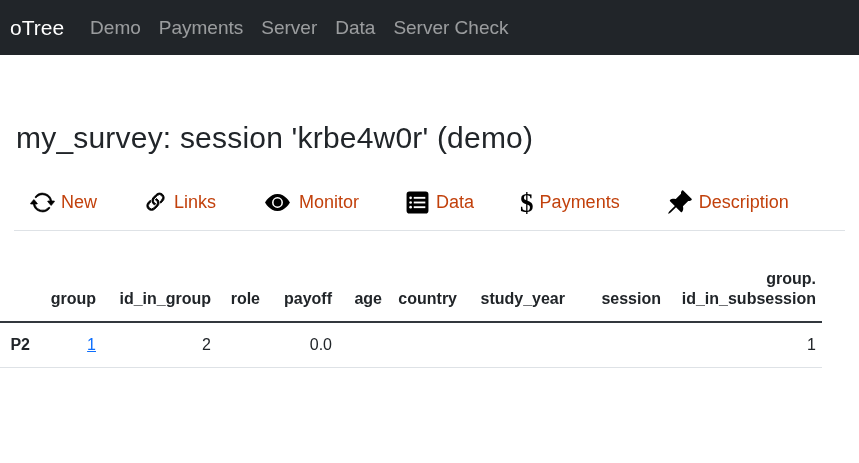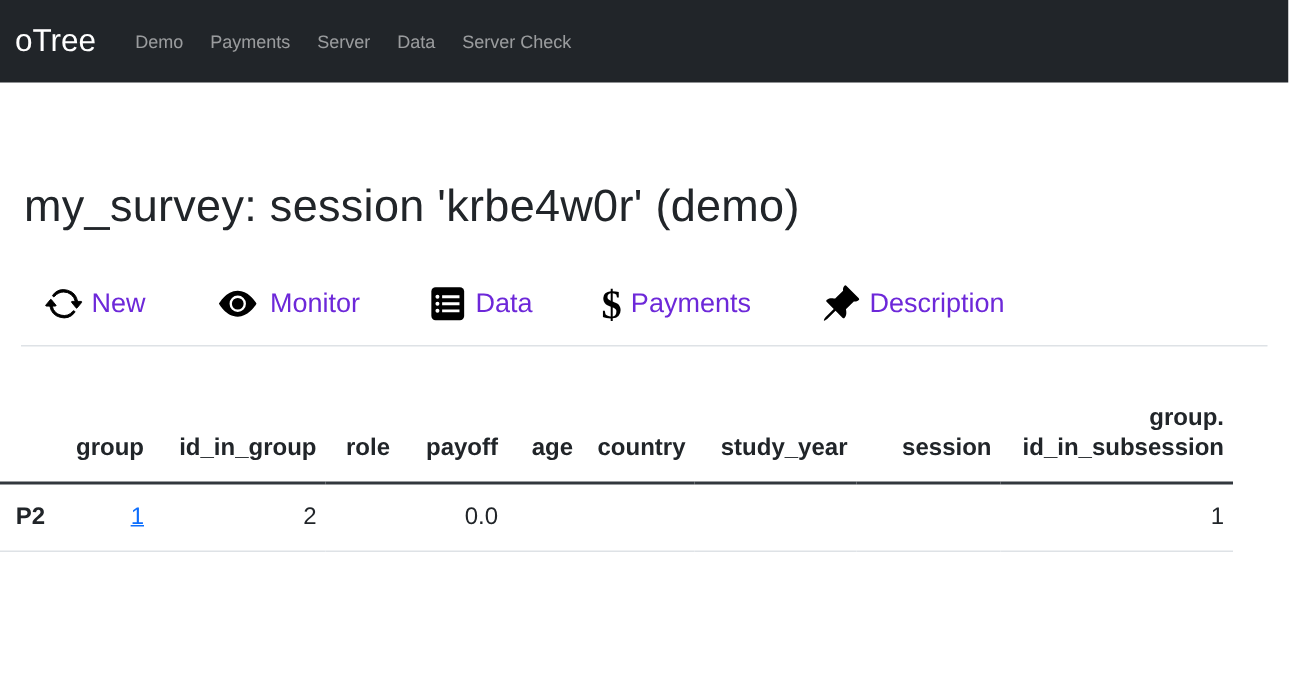--- a/index.html
+++ b/index.html
@@ -15,41 +15,41 @@
     height: 55px; background: #212529;
     display: flex; align-items: center;
     padding: 0 10px;
   }
   .brand {
     color: #ffffff; font-size: 21px; text-decoration: none;
     margin-right: 17px; cursor: pointer;
   }
   .nav-links { display: flex; align-items: center; }
   .nav-link {
-    color: rgba(255,255,255,0.55); font-size: 12px;
+    color: rgba(255,255,255,0.55); font-size: 19px;
     text-decoration: none; padding: 8px 9px; cursor: pointer;
   }
 
   
   .page-title {
     margin: 0; padding: 66px 16px 0 16px;
     font-size: 30px; font-weight: 500; color: #212529;
     letter-spacing: 0.2px;
   }
 
   
   .tabs {
     display: flex; align-items: center; gap: 46px;
     margin: 34px 14px 0 14px; padding: 0 0 14px 16px;
     border-bottom: 1px solid #dee2e6;
   }
   .tab { display: flex; align-items: center; gap: 6px; cursor: pointer; text-decoration: none; }
   .tab .icon { color: #000; display: inline-flex; align-items: center; justify-content: center; }
   .tab .icon svg { display: block; }
-  .tab .label { color: #6d28d9; font-size: 18px; }
+  .tab .label { color: #c2410c; font-size: 18px; }
   .dollar-glyph { font-size: 27px; font-weight: 700; color: #000; line-height: 24px; font-family: "Liberation Serif", serif; }
 
   
   table.participants {
     border-collapse: collapse; table-layout: fixed;
     width: 822px; margin-top: 20px; font-size: 16px;
   }
   table.participants th, table.participants td {
     text-align: right; overflow: hidden; white-space: nowrap;
   }
@@ -87,20 +87,29 @@
   <a class="tab">
     <span class="icon">
       <svg width="25" height="25" viewBox="0 0 16 16" fill="currentColor" stroke="currentColor" stroke-width="0.4">
         <path d="M11.534 7h3.932a.25.25 0 0 1 .192.41l-1.966 2.36a.25.25 0 0 1-.384 0l-1.966-2.36a.25.25 0 0 1 .192-.41zm-11 2h3.932a.25.25 0 0 0 .192-.41L2.692 6.23a.25.25 0 0 0-.384 0L.342 8.59A.25.25 0 0 0 .534 9z"></path>
         <path d="M8 3c-1.552 0-2.94.707-3.857 1.818a.5.5 0 1 1-.771-.636A6.002 6.002 0 0 1 13.917 7H12.9A5.002 5.002 0 0 0 8 3zM3.1 9a5.002 5.002 0 0 0 8.757 2.182.5.5 0 1 1 .771.636A6.002 6.002 0 0 1 2.083 9H3.1z"></path>
       </svg>
     </span>
     <span class="label">New</span>
   </a>
 
+  <a class="tab">
+    <span class="icon">
+      <svg width="25" height="25" viewBox="0 0 16 16" fill="currentColor" stroke="currentColor" stroke-width="0.6">
+        <path d="M4.715 6.542 3.343 7.914a3 3 0 1 0 4.243 4.243l1.828-1.829A3 3 0 0 0 8.586 5.5L8 6.086a1.002 1.002 0 0 0-.154.199 2 2 0 0 1 .861 3.337L6.88 11.45a2 2 0 1 1-2.83-2.83l.793-.792a4.018 4.018 0 0 1-.128-1.287z"></path>
+        <path d="M6.586 4.672A3 3 0 0 0 7.414 9.5l.775-.776a2 2 0 0 1-.896-3.346L9.12 3.55a2 2 0 1 1 2.83 2.83l-.793.792c.112.42.155.855.128 1.287l1.372-1.372a3 3 0 1 0-4.243-4.243L6.586 4.672z"></path>
+      </svg>
+    </span>
+    <span class="label">Links</span>
+  </a>
 
   <a class="tab">
     <span class="icon">
       <svg width="31" height="25" viewBox="0 0 16 16" fill="currentColor">
         <path d="M10.5 8a2.5 2.5 0 1 1-5 0 2.5 2.5 0 0 1 5 0z"></path>
         <path d="M0 8s3-5.5 8-5.5S16 8 16 8s-3 5.5-8 5.5S0 8 0 8zm8 3.5a3.5 3.5 0 1 0 0-7 3.5 3.5 0 0 0 0 7z"></path>
       </svg>
     </span>
     <span class="label">Monitor</span>
   </a>

